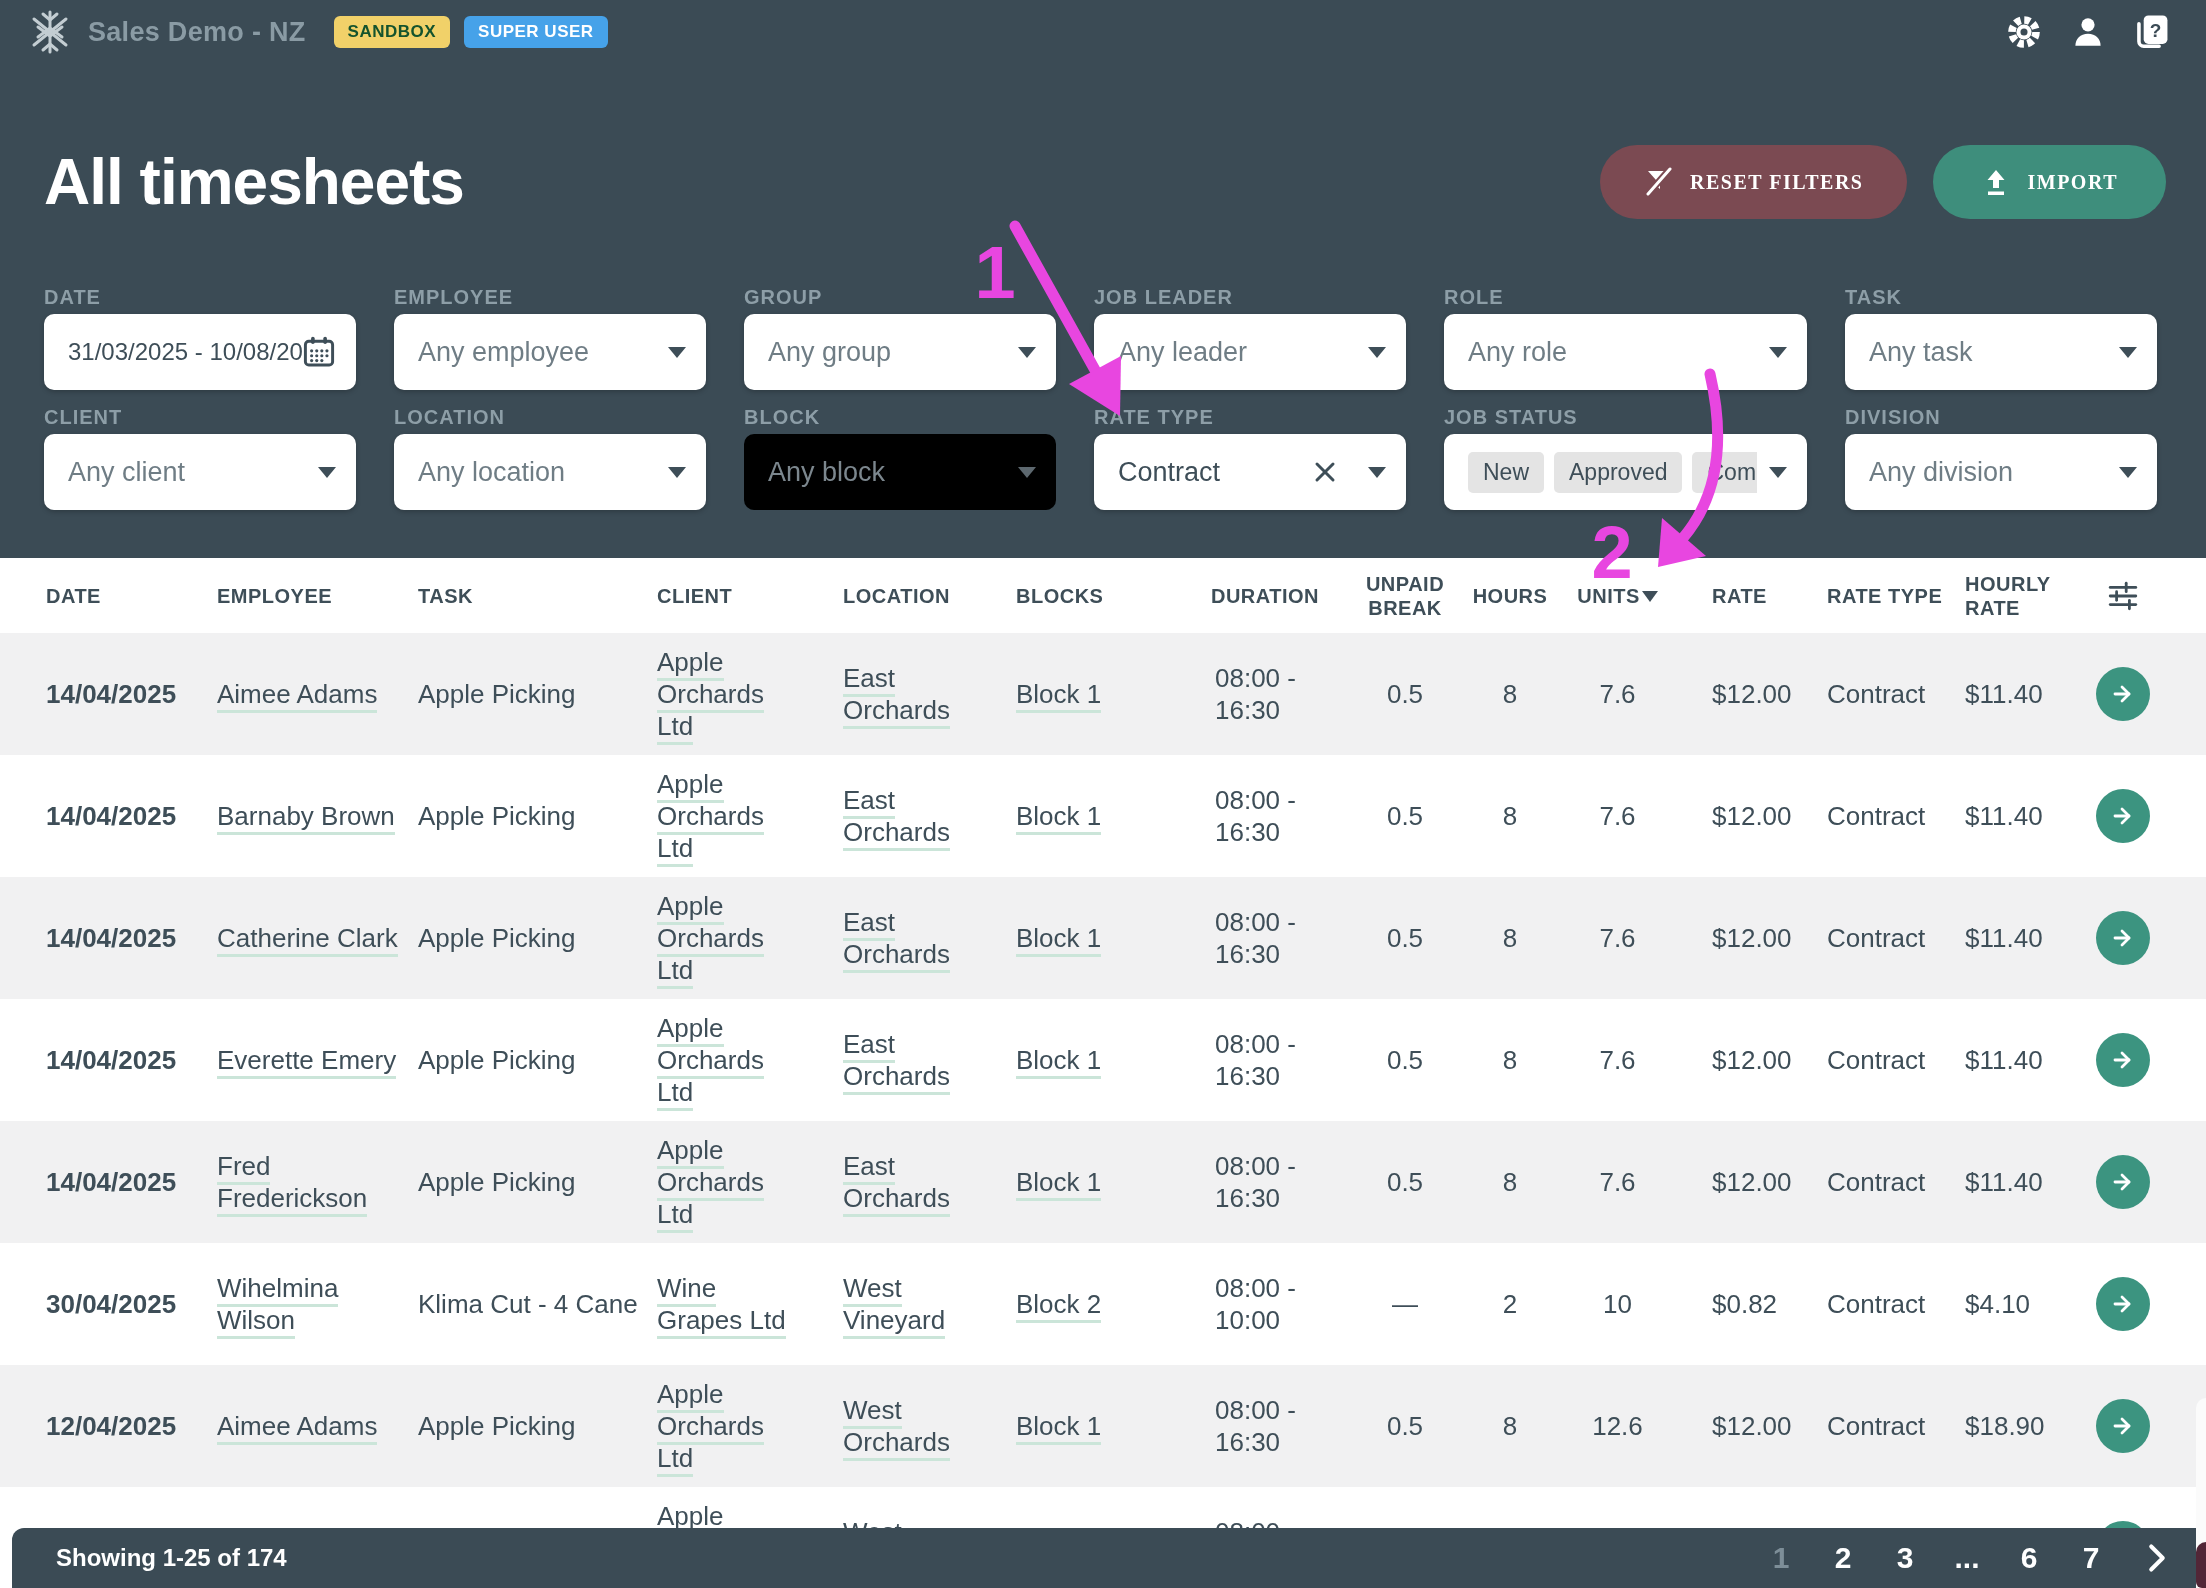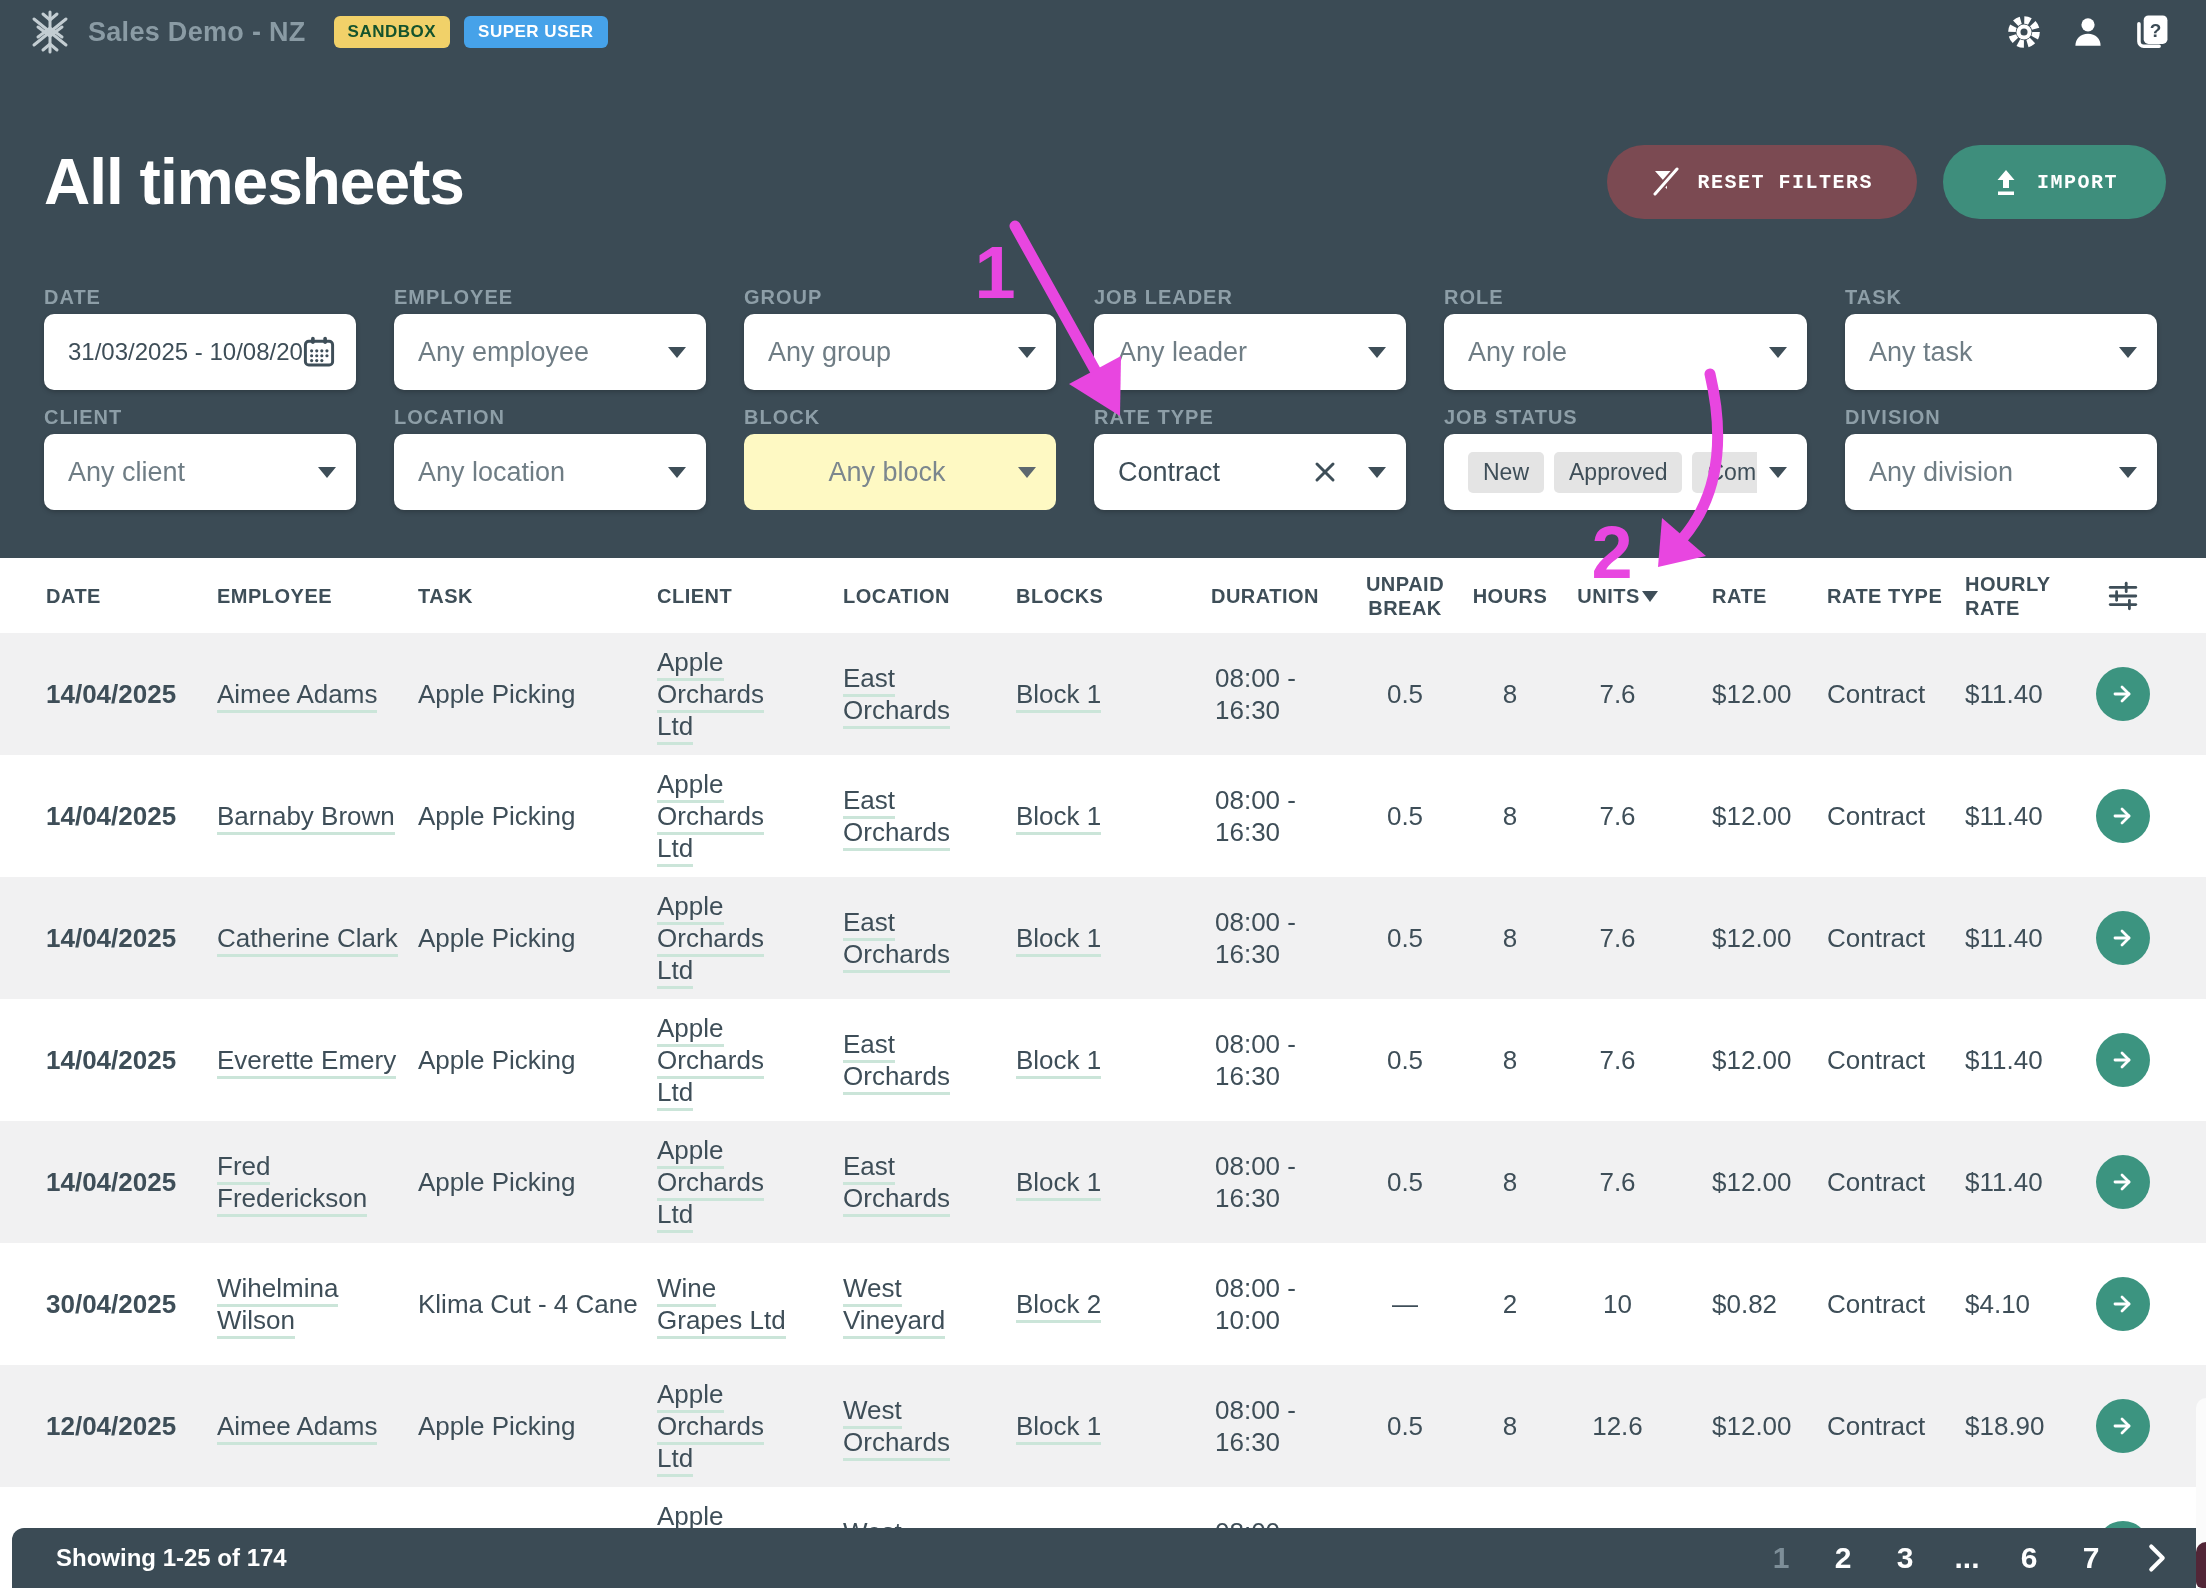--- a/index.html
+++ b/index.html
@@ -23,33 +23,33 @@
   .nav-item.active::before{content:"";position:absolute;top:0;left:-10px;right:-10px;height:9px;background:#3e9383;}
   .nav-icons{display:flex;align-items:center;margin-left:32px;}
   .icon-btn{width:40px;height:40px;margin-left:24px;display:flex;align-items:center;justify-content:center;cursor:pointer;}
 
   
   .hero{background:#3b4b55;padding:0 40px 48px 40px;}
   .hero-top{display:flex;align-items:center;justify-content:space-between;padding-top:80px;height:76px;margin-left:4px;}
   .page-title{font-size:64px;font-weight:800;color:#ffffff;letter-spacing:-1px;line-height:76px;}
   .hero-buttons{display:flex;gap:26px;}
   .btn{display:flex;align-items:center;gap:16px;height:74px;border:none;border-radius:37px;
-       color:#fff;font-family:Liberation Mono, monospace;font-size:20px;font-weight:700;letter-spacing:1.5px;cursor:pointer;}
+       color:#fff;font-family:Liberation Serif, serif;font-size:20px;font-weight:700;letter-spacing:1.5px;cursor:pointer;}
   .btn.reset{background:#7b4a52;padding:0 44px;}
   .btn.import{background:#3e8e7c;padding:0 48px;}
 
   .fgrid{display:grid;grid-template-columns:312px 312px 312px 312px 363px 312px;column-gap:38px;margin-left:4px;}
   .fgrid.row1{margin-top:66px;}
   .fgrid.row2{margin-top:16px;}
   .flabel{font-size:20px;font-weight:700;letter-spacing:1px;color:#8d9ea7;margin-bottom:8px;height:20px;}
   .fbox{height:76px;background:#ffffff;border-radius:10px;box-shadow:0 2px 5px rgba(0,0,0,.22);
         display:flex;align-items:center;padding:0 20px 0 24px;cursor:pointer;}
   .fbox .fvalue{font-size:27px;color:#3e4e58;white-space:nowrap;overflow:hidden;flex:1;}
   .fbox .fvalue.placeholder{color:#6f7d85;}
-  .fbox.disabled{background:#fef9c3;box-shadow:none;cursor:default;text-align:center;}
+  .fbox.disabled{background:#000000;box-shadow:none;cursor:default;}
   .fbox.disabled .fvalue{color:#7c878e;}
   .caret{flex:none;width:0;height:0;border-left:9px solid transparent;border-right:9px solid transparent;
          border-top:11px solid #3e4e58;margin-left:12px;}
   .fbox.disabled .caret{border-top-color:#5d686f;}
   .fbox.date .fvalue{font-size:24px;padding-right:8px;}
   .clear-x{flex:none;margin:0 18px 0 8px;cursor:pointer;display:flex;}
   .chips{display:flex;gap:10px;flex:1;overflow:hidden;}
   .chip{background:#e4e4e4;border-radius:5px;padding:7px 15px;font-size:23px;color:#3e4e58;white-space:nowrap;cursor:pointer;}
 
   

